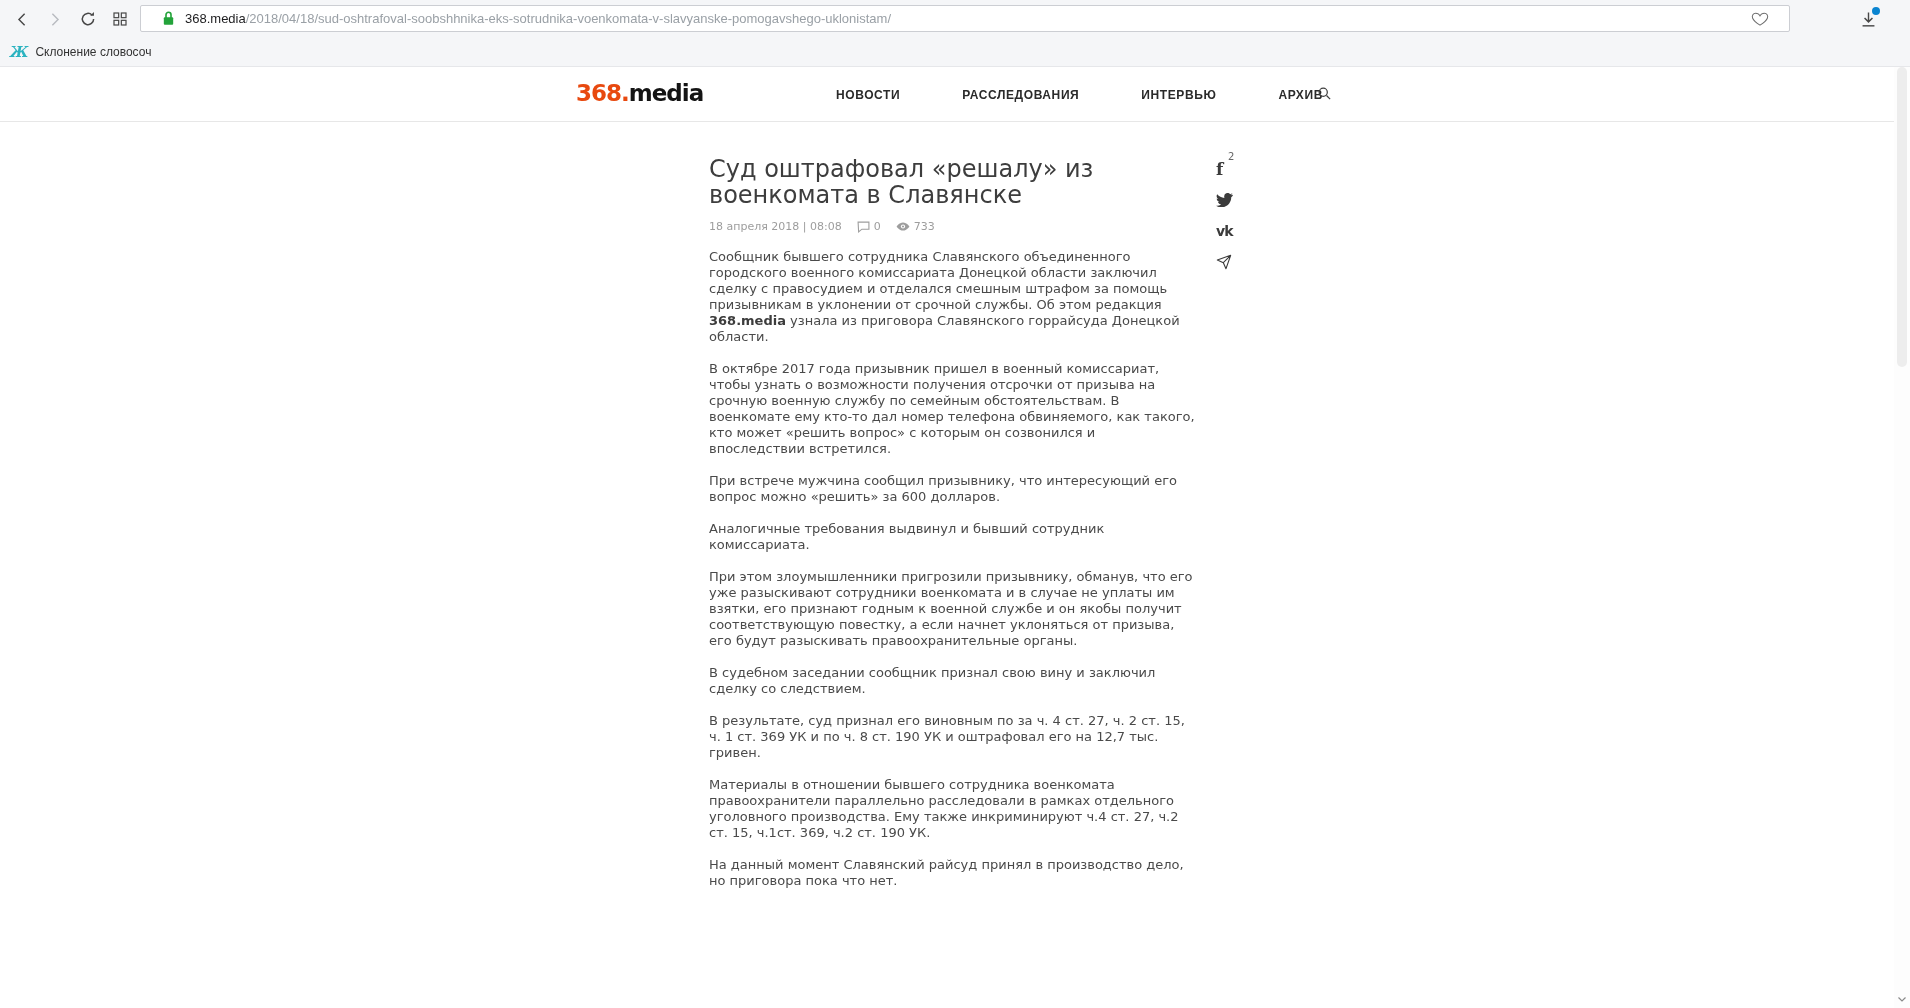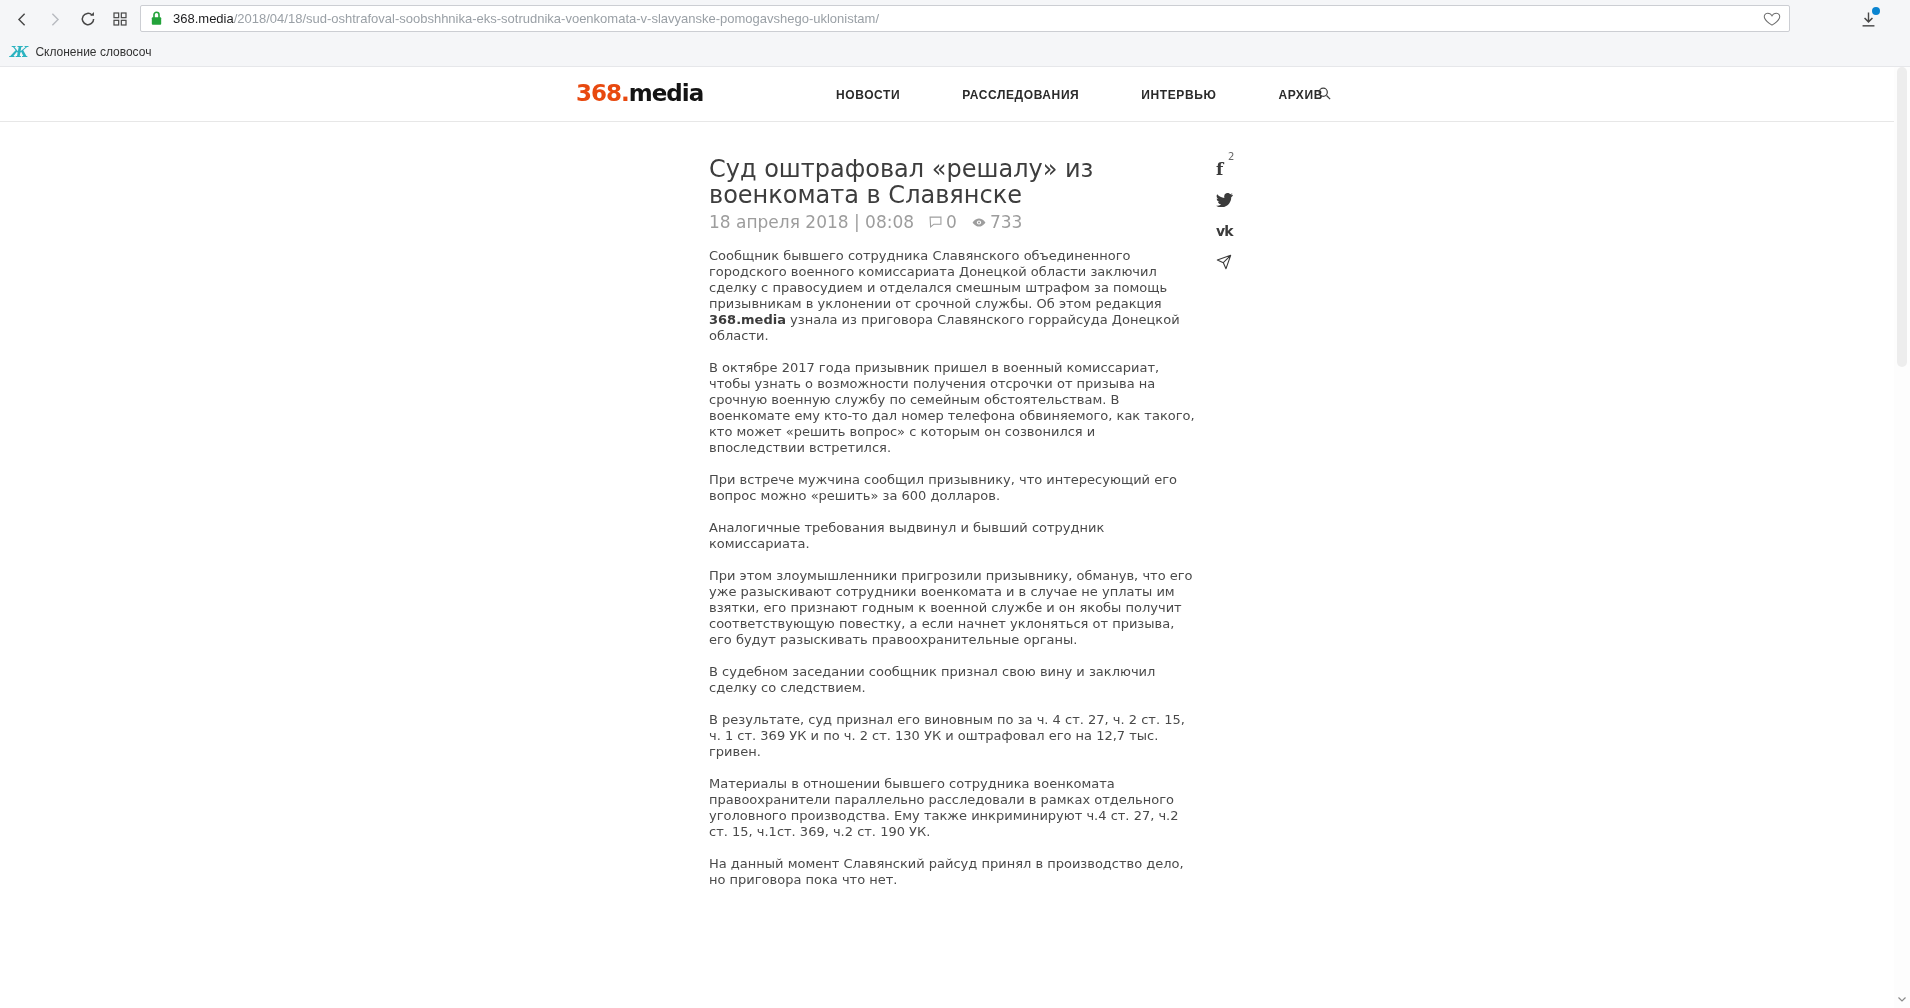--- a/index.html
+++ b/index.html
@@ -12,21 +12,21 @@
   .tb-btn { position:absolute; top:7px; width:24px; height:24px; display:flex;
             align-items:center; justify-content:center; cursor:pointer; }
   .tb-btn svg { display:block; }
   .btn-back    { left:10px; }
   .btn-forward { left:42px; }
   .btn-refresh { left:76px; }
   .btn-tiles   { left:108px; }
 
   .urlbar { position:absolute; left:140px; top:5px; width:1650px; height:27px;
             background:#fff; border:1px solid #ccced3; border-radius:2px;
-            display:flex; align-items:center; padding:0 8px; }
+            display:flex; align-items:center; padding:0 20px; }
   .urlbar .lock { margin-right:9px; display:flex; }
   .url-text { font-size:13px; white-space:nowrap; overflow:hidden; flex:1; }
   .url-domain { color:#1d1d1f; }
   .url-path { color:#9aa0a6; }
   .urlbar .fav-heart { margin-left:auto; display:flex; cursor:pointer; }
 
   .btn-download { position:absolute; left:1854px; top:6px; width:28px; height:26px;
                   display:flex; align-items:center; justify-content:center; cursor:pointer; }
   .dl-dot { position:absolute; top:1px; right:2px; width:8px; height:8px; border-radius:50%; }
 
@@ -48,22 +48,22 @@
   .logo .l2 { color:#141414; }
   .main-nav { position:absolute; left:228px; top:0; height:55px; display:flex;
               align-items:center; gap:30px; }
   .nav-link { font-size:12px; font-weight:bold; color:#2a2a2a; letter-spacing:.6px;
               cursor:pointer; white-space:nowrap;margin-left:32px; }
   .search-btn { position:absolute; right:2px; top:19px; cursor:pointer; }
 
   .content-wrap { position:relative; width:758px; margin:0 auto; padding-top:34px; }
   .article { margin-left:133px; width:486px; font-family:"DejaVu Sans", sans-serif; }
   .article h1 { font-size:24px; line-height:26px; font-weight:400; color:#3d3d3d;
-                margin-bottom:4px; }
-  .meta { display:flex; align-items:center; gap:15px; font-size:17px; color:#9d9d9d;
+                margin-bottom:12px; }
+  .meta { display:flex; align-items:center; gap:15px; font-size:11px; color:#9d9d9d;
           margin-bottom:12px; }
   .meta .m-item { display:flex; align-items:center; gap:4px; }
   .meta .m-link { cursor:pointer; }
   .article p { font-size:13px; line-height:16px; color:#4a4a4a; margin:16px 0 10px; }
   .article b.brand { color:#3c3c3c; }
 
   
   .share { position:absolute; left:640px; top:38px; width:30px; display:flex;
            flex-direction:column; align-items:flex-start; }
   .share-item { position:relative; height:18px; margin-bottom:13px; cursor:pointer;
@@ -188,21 +188,21 @@
         </span>
       </div>
 
       <p><span>Сообщник бывшего сотрудника Славянского объединенного городского военного комиссариата Донецкой области заключил сделку с правосудием и отделался смешным штрафом за помощь призывникам в уклонении от срочной службы. Об этом редакция </span><b class="brand">368.media</b><span> узнала из приговора Славянского горрайсуда Донецкой области.</span></p>
 
       <p>В октябре 2017 года призывник пришел в военный комиссариат, чтобы узнать о возможности получения отсрочки от призыва на срочную военную службу по семейным обстоятельствам. В военкомате ему кто-то дал номер телефона обвиняемого, как такого, кто может «решить вопрос» с которым он созвонился и впоследствии встретился.</p>
       <p>При встрече мужчина сообщил призывнику, что интересующий его вопрос можно «решить» за 600 долларов.</p>
       <p>Аналогичные требования выдвинул и бывший сотрудник комиссариата.</p>
       <p>При этом злоумышленники пригрозили призывнику, обманув, что его уже разыскивают сотрудники военкомата и в случае не уплаты им взятки, его признают годным к военной службе и он якобы получит соответствующую повестку, а если начнет уклоняться от призыва, его будут разыскивать правоохранительные органы.</p>
       <p>В судебном заседании сообщник признал свою вину и заключил сделку со следствием.</p>
-      <p>В результате, суд признал его виновным по за ч. 4 ст. 27, ч. 2 ст. 15, ч. 1 ст. 369 УК и по ч. 2 ст. 130 УК и оштрафовал его на 12,7 тыс. гривен.</p>
+      <p>В результате, суд признал его виновным по за ч. 4 ст. 27, ч. 2 ст. 15, ч. 1 ст. 369 УК и по ч. 8 ст. 190 УК и оштрафовал его на 12,7 тыс. гривен.</p>
       <p>Материалы в отношении бывшего сотрудника военкомата правоохранители параллельно расследовали в рамках отдельного уголовного производства. Ему также инкриминируют ч.4 ст. 27, ч.2 ст. 15, ч.1ст. 369, ч.2 ст. 190 УК.</p>
       <p>На данный момент Славянский райсуд принял в производство дело, но приговора пока что нет.</p>
 
     </div>
 
     <div class="share">
       <div class="share-item">
         <span class="fb-glyph">f</span>
         <span class="fb-count">2</span>
       </div>

